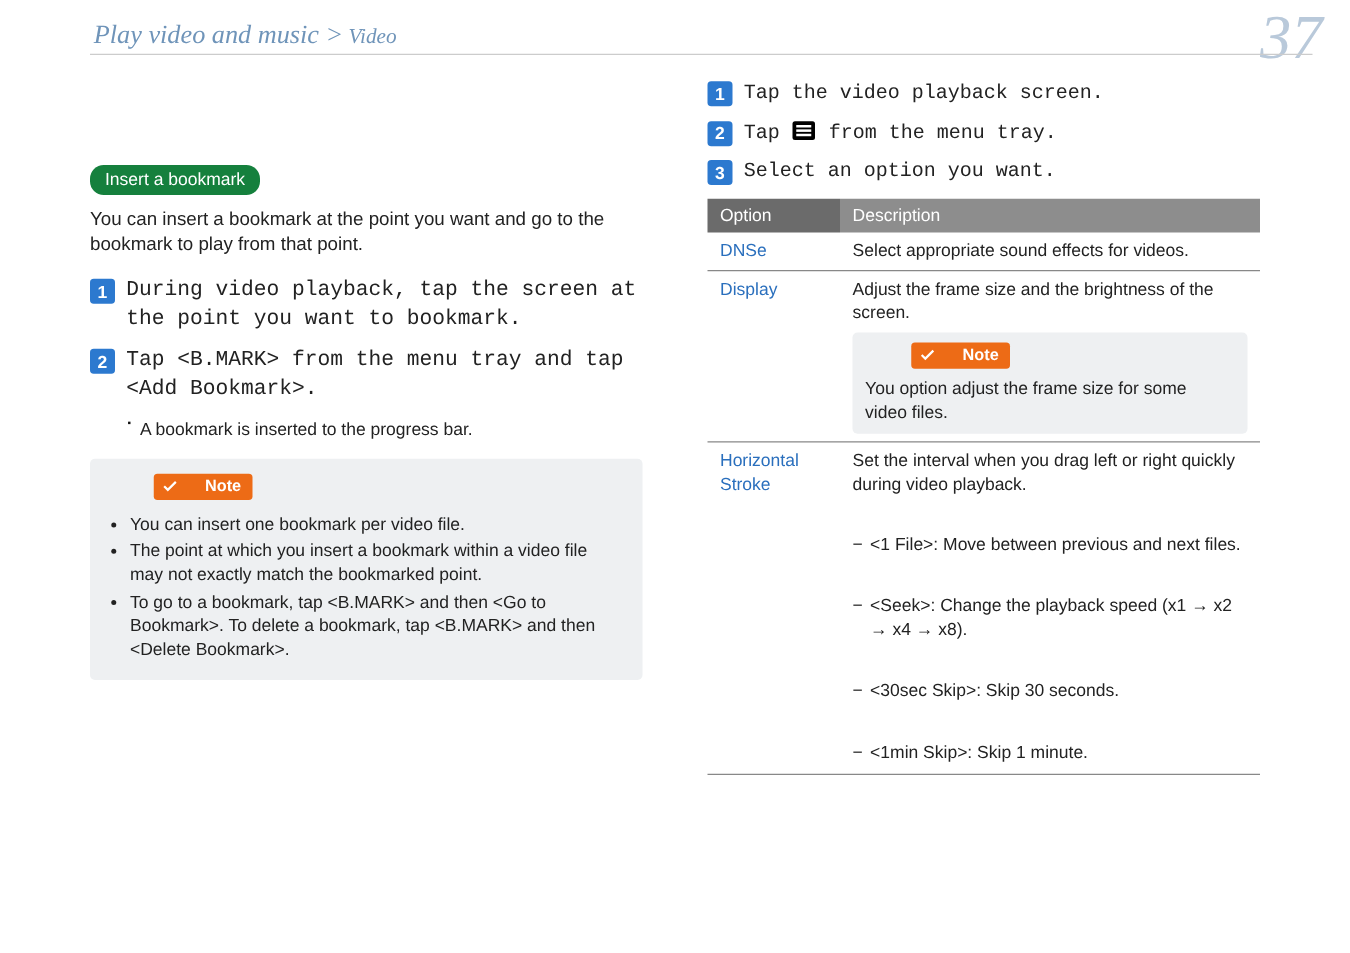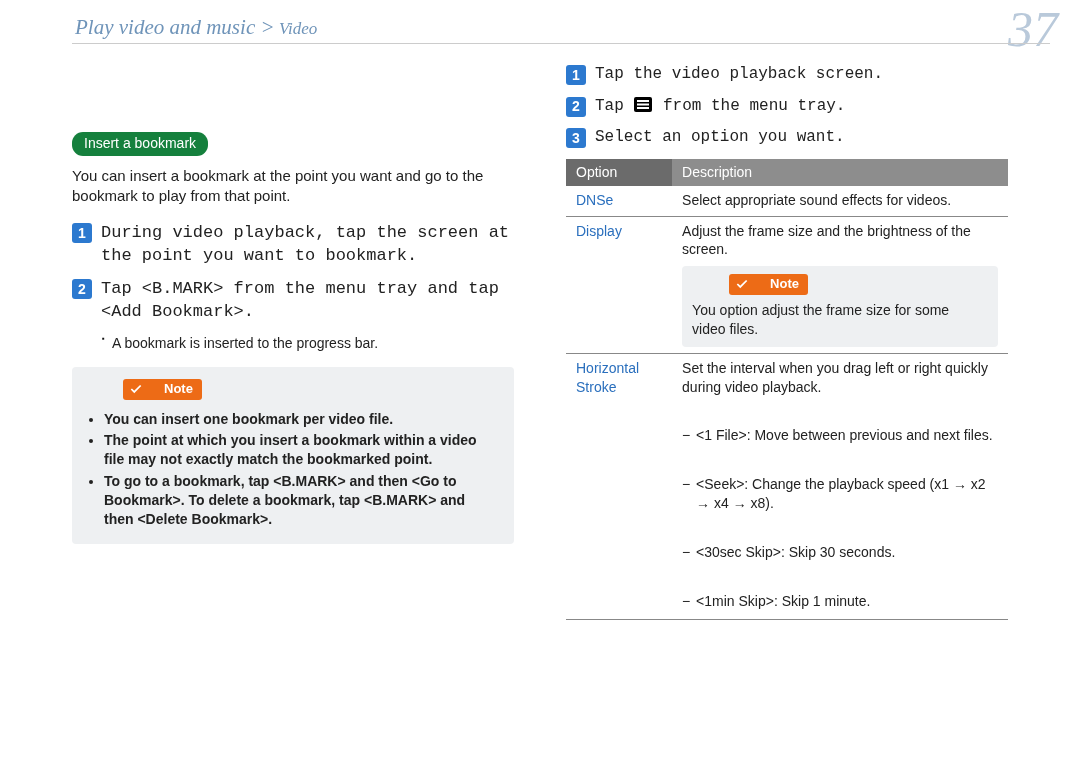--- a/index.html
+++ b/index.html
@@ -143,21 +143,20 @@
     border-radius: 3px;
     font-size: 13px;
     font-weight: bold;
     margin-bottom: 6px;
     margin-left: 37px;
   }
   .note-badge svg { width: 14px; height: 14px; }
   ul.note-list {
     margin: 4px 0 0 0;
     padding-left: 18px;
-    font-weight: bold;
   }
   ul.note-list li { margin-bottom: 3px; }
   
   table.opts {
     border-collapse: collapse;
     width: 100%;
     font-size: 14px;
     margin-top: 10px;
   }
   table.opts th {

